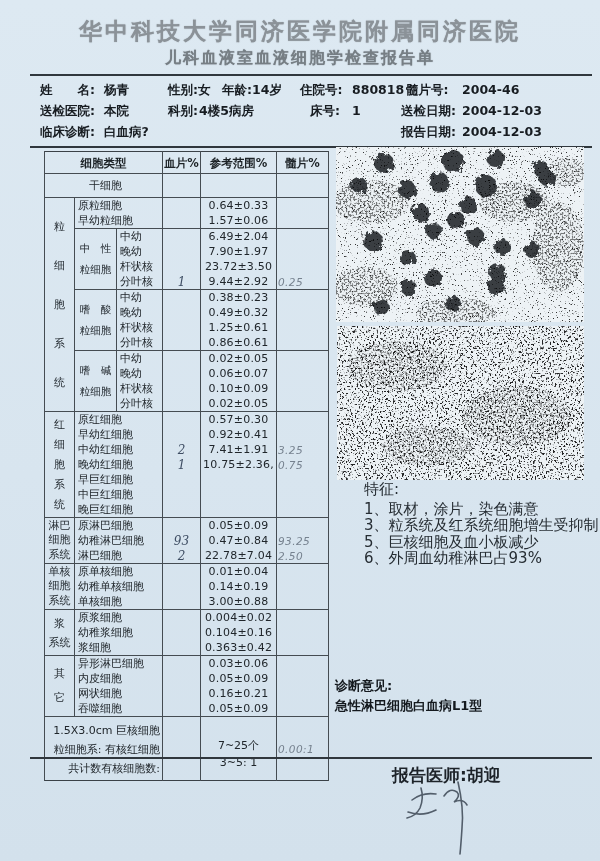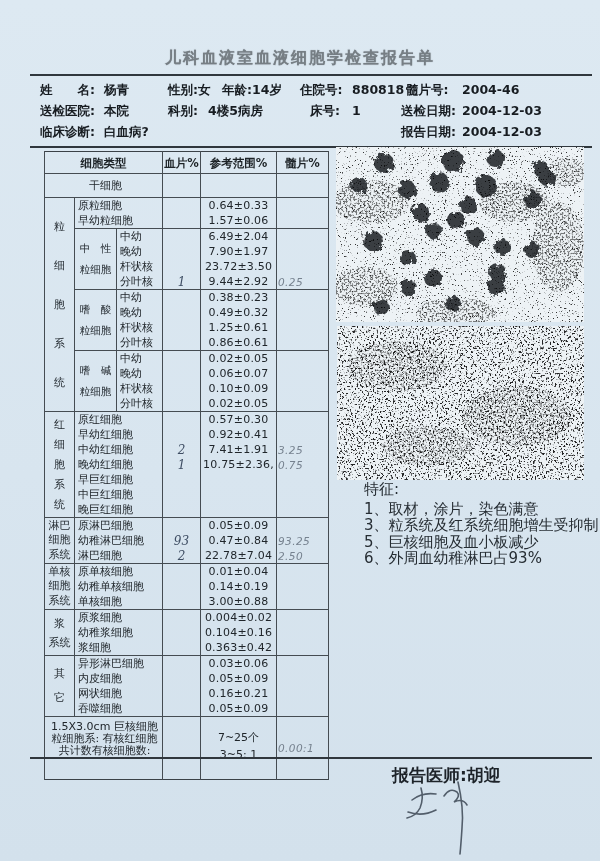--- a/index.html
+++ b/index.html
@@ -23,53 +23,54 @@
   td.stem{height:23px;text-align:left;padding-left:44px;}
   .vl{text-align:center;vertical-align:middle;white-space:pre-line;color:#232a30;}
   .vl-g{line-height:39px;}  .vl-r{line-height:20px;}  .vl-3{line-height:14.5px;}
   .vl-p{line-height:19px;}  .vl-o{line-height:24px;}  .vl-sub{line-height:21px;font-size:10.5px;vertical-align:middle;}
   .nm{text-align:left;padding-left:3px;}
   .bl{text-align:center;}
   .rf{text-align:center;letter-spacing:.2px;}
   .mr{text-align:left;}
   .hw{font-style:italic;color:#3e4d63;font-family:"DejaVu Serif","Liberation Serif",serif;font-size:12px;}
   .hf{font-style:italic;color:#76828f;letter-spacing:.4px;font-size:10.5px;}
-  td.foot-l{white-space:pre-line;line-height:12px;padding:4px 2px 2px 4px;height:56px;vertical-align:top;text-align:center;}
-  td.foot-r{white-space:pre-line;line-height:17px;padding-top:12px;vertical-align:top;text-align:center;}
+  td.foot-l{white-space:pre-line;line-height:19px;padding:4px 2px 2px 4px;height:56px;vertical-align:top;text-align:right;}
+  td.foot-r{white-space:pre-line;line-height:17px;padding-top:20px;vertical-align:top;text-align:center;}
   
   .micro{position:absolute;}
   .features{position:absolute;left:336px;top:481px;width:258px;font-size:15px;line-height:16.5px;color:#262d33;margin-left:28px;}
   .features .ft-title{margin-bottom:3px;}
   .opinion{position:absolute;left:335px;top:676px;font-size:13px;font-weight:bold;color:#14191e;line-height:20px;}
   .doctor{position:absolute;left:392px;top:764px;font-size:17px;font-weight:bold;color:#1d2329;}
   .sig{position:absolute;left:398px;top:778px;}
 </style>
 </head>
 <body>
 
 <div class="page">
 
+  <div class="t1">华中科技大学同济医学院附属同济医院</div>
   <div class="t2">儿科血液室血液细胞学检查报告单</div>
   <div class="rule" style="top:74px"></div>
 
   <span class="pi" style="left:40px;top:82px">姓　　名:</span>
   <span class="pi" style="left:104px;top:82px">杨青</span>
   <span class="pi" style="left:168px;top:82px">性别:</span>
   <span class="pi" style="left:198px;top:82px">女</span>
   <span class="pi" style="left:222px;top:82px">年龄:</span>
   <span class="pi" style="left:252px;top:82px">14岁</span>
   <span class="pi" style="left:300px;top:82px">住院号:</span>
   <span class="pi" style="left:352px;top:82px">880818</span>
   <span class="pi" style="left:406px;top:82px">髓片号:</span>
   <span class="pi" style="left:462px;top:82px">2004-46</span>
 
   <span class="pi" style="left:40px;top:103px">送检医院:</span>
   <span class="pi" style="left:104px;top:103px">本院</span>
   <span class="pi" style="left:168px;top:103px">科别:</span>
-  <span class="pi" style="left:208px;top:103px">4楼5病房</span>
+  <span class="pi" style="left:199px;top:103px">4楼5病房</span>
   <span class="pi" style="left:310px;top:103px">床号:</span>
   <span class="pi" style="left:352px;top:103px">1</span>
   <span class="pi" style="left:401px;top:103px">送检日期:</span>
   <span class="pi" style="left:462px;top:103px">2004-12-03</span>
 
   <span class="pi" style="left:40px;top:124px">临床诊断:</span>
   <span class="pi" style="left:104px;top:124px">白血病?</span>
   <span class="pi" style="left:401px;top:124px">报告日期:</span>
   <span class="pi" style="left:462px;top:124px">2004-12-03</span>
 
@@ -430,20 +431,22 @@
 
   <div class="features">
     <div class="ft-title">特征:</div>
     <div>1、取材，涂片，染色满意</div>
     <div>3、粒系统及红系统细胞增生受抑制</div>
     <div>5、巨核细胞及血小板减少</div>
     <div>6、外周血幼稚淋巴占93%</div>
   </div>
 
   <div class="opinion">
+    <div>诊断意见:</div>
+    <div>急性淋巴细胞白血病L1型</div>
   </div>
 
   <div class="rule" style="top:757px"></div>
 
   <div class="doctor">
     <span>报告医师:</span><span>胡迎</span>
   </div>
 
   <svg class="sig" width="100" height="80" viewBox="0 0 100 80">
     <g stroke="#3c4754" stroke-width="1.6" fill="none" stroke-linecap="round" opacity="0.85">

